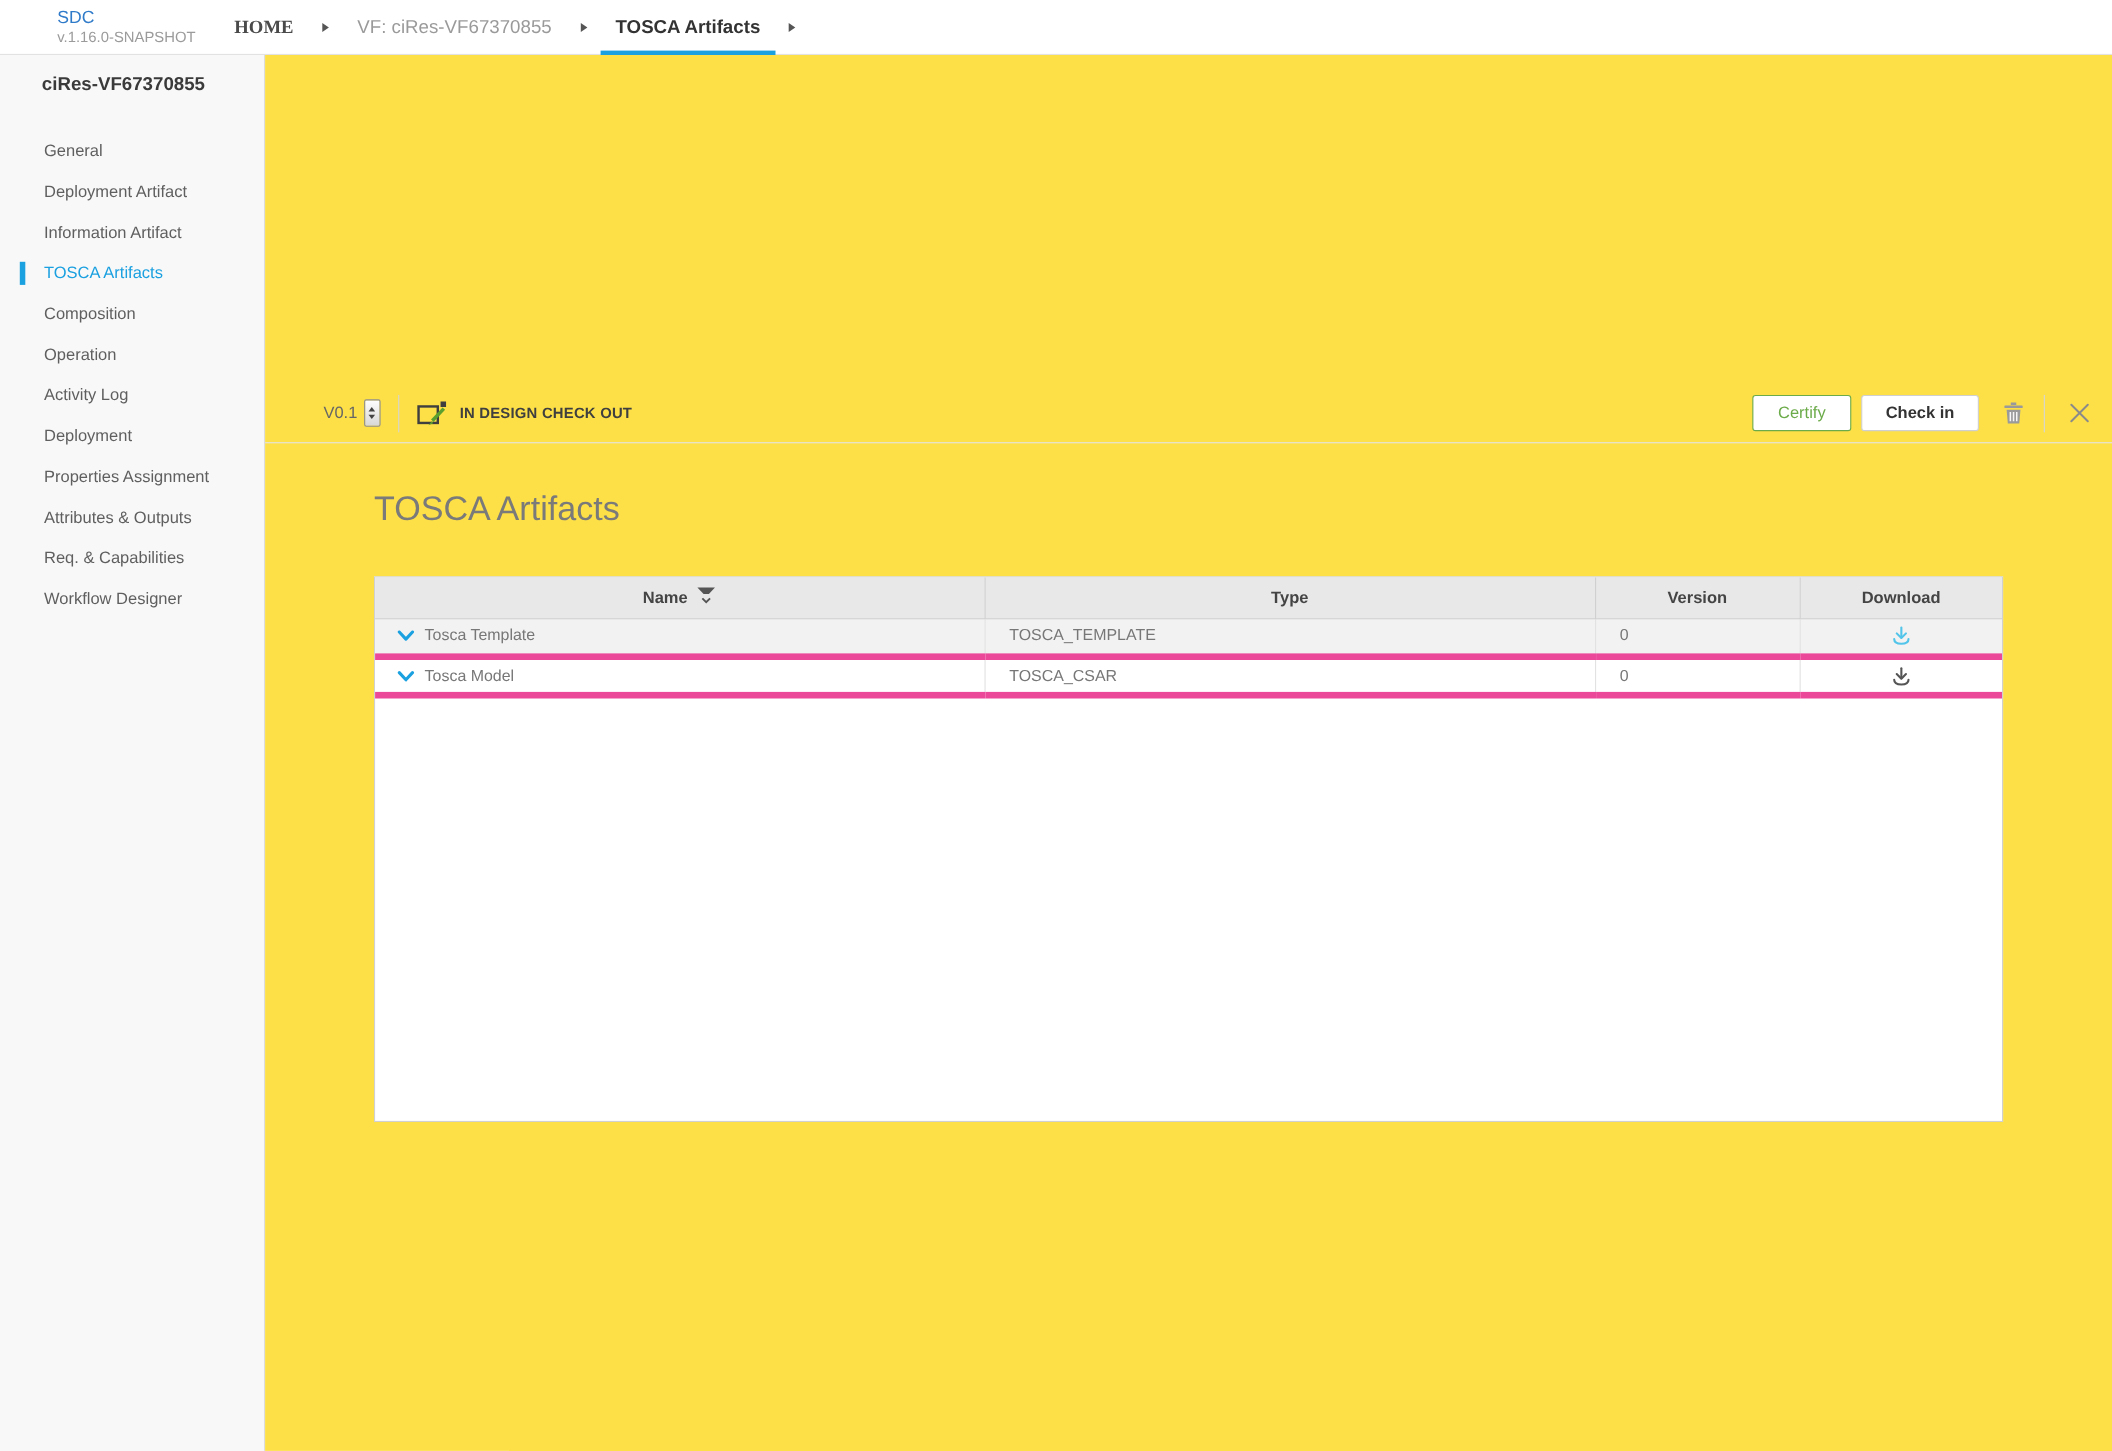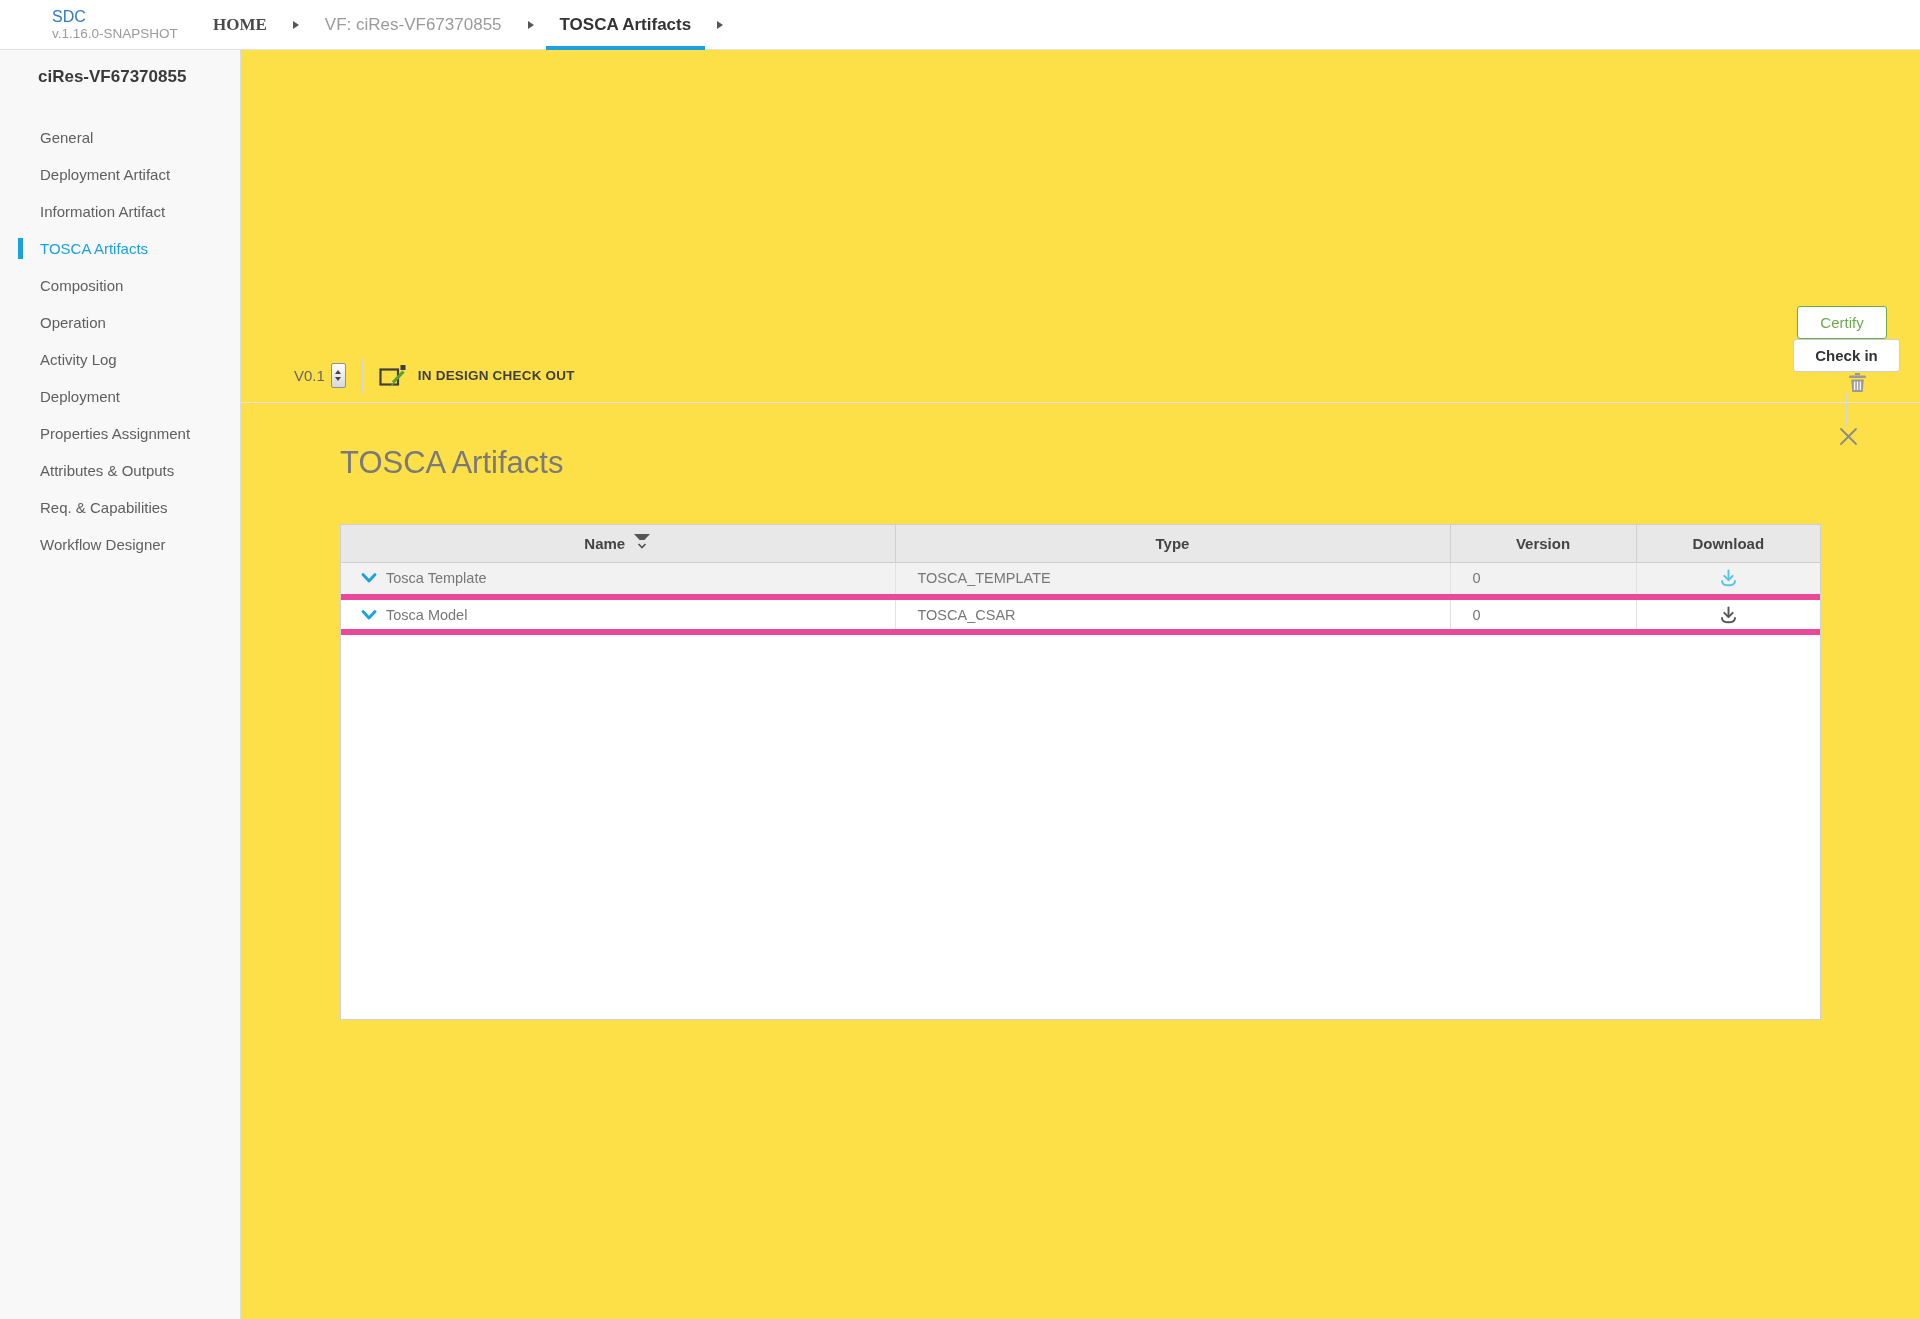--- a/index.html
+++ b/index.html
@@ -50,21 +50,21 @@
              border-radius:2px; background:linear-gradient(#fefefe,#d8d8d8);
              display:flex; flex-direction:column; align-items:center; justify-content:center;
              gap:3px; cursor:pointer; }
   .arr-up { width:0; height:0; border-bottom:4px solid #444;
             border-left:3.5px solid transparent; border-right:3.5px solid transparent; }
   .arr-down { width:0; height:0; border-top:4px solid #444;
               border-left:3.5px solid transparent; border-right:3.5px solid transparent; }
   .tb-divider { width:1px; height:34px; background:#d5d5d5; margin:0 16px; }
   .status-group { display:flex; align-items:center; gap:11px; }
   .status-label { font-size:13.5px; font-weight:700; color:#3f3f3f; letter-spacing:.2px; }
-  .toolbar-right { margin-left:auto; display:flex; align-items:center;flex-direction:column; }
+  .toolbar-right { margin-left:auto; display:flex; align-items:center; }
   .btn { height:33px; border-radius:3px; font-size:15px; background:#fff;
          display:flex; align-items:center; justify-content:center; cursor:pointer; }
   .btn-certify { width:90px; border:1px solid #6cab4a; color:#6cab4a; margin-right:9px; }
   .btn-checkin { width:107px; border:1px solid #cfcfcf; color:#333; font-weight:600; }
   .icon-btn { display:flex; align-items:center; justify-content:center; cursor:pointer; }
   .trash-btn { margin-left:22px; }
   .close-btn { margin-left:4px; }
   .tb-divider2 { width:1px; height:34px; background:#d5d5d5; margin:0 18px; }
 
   

